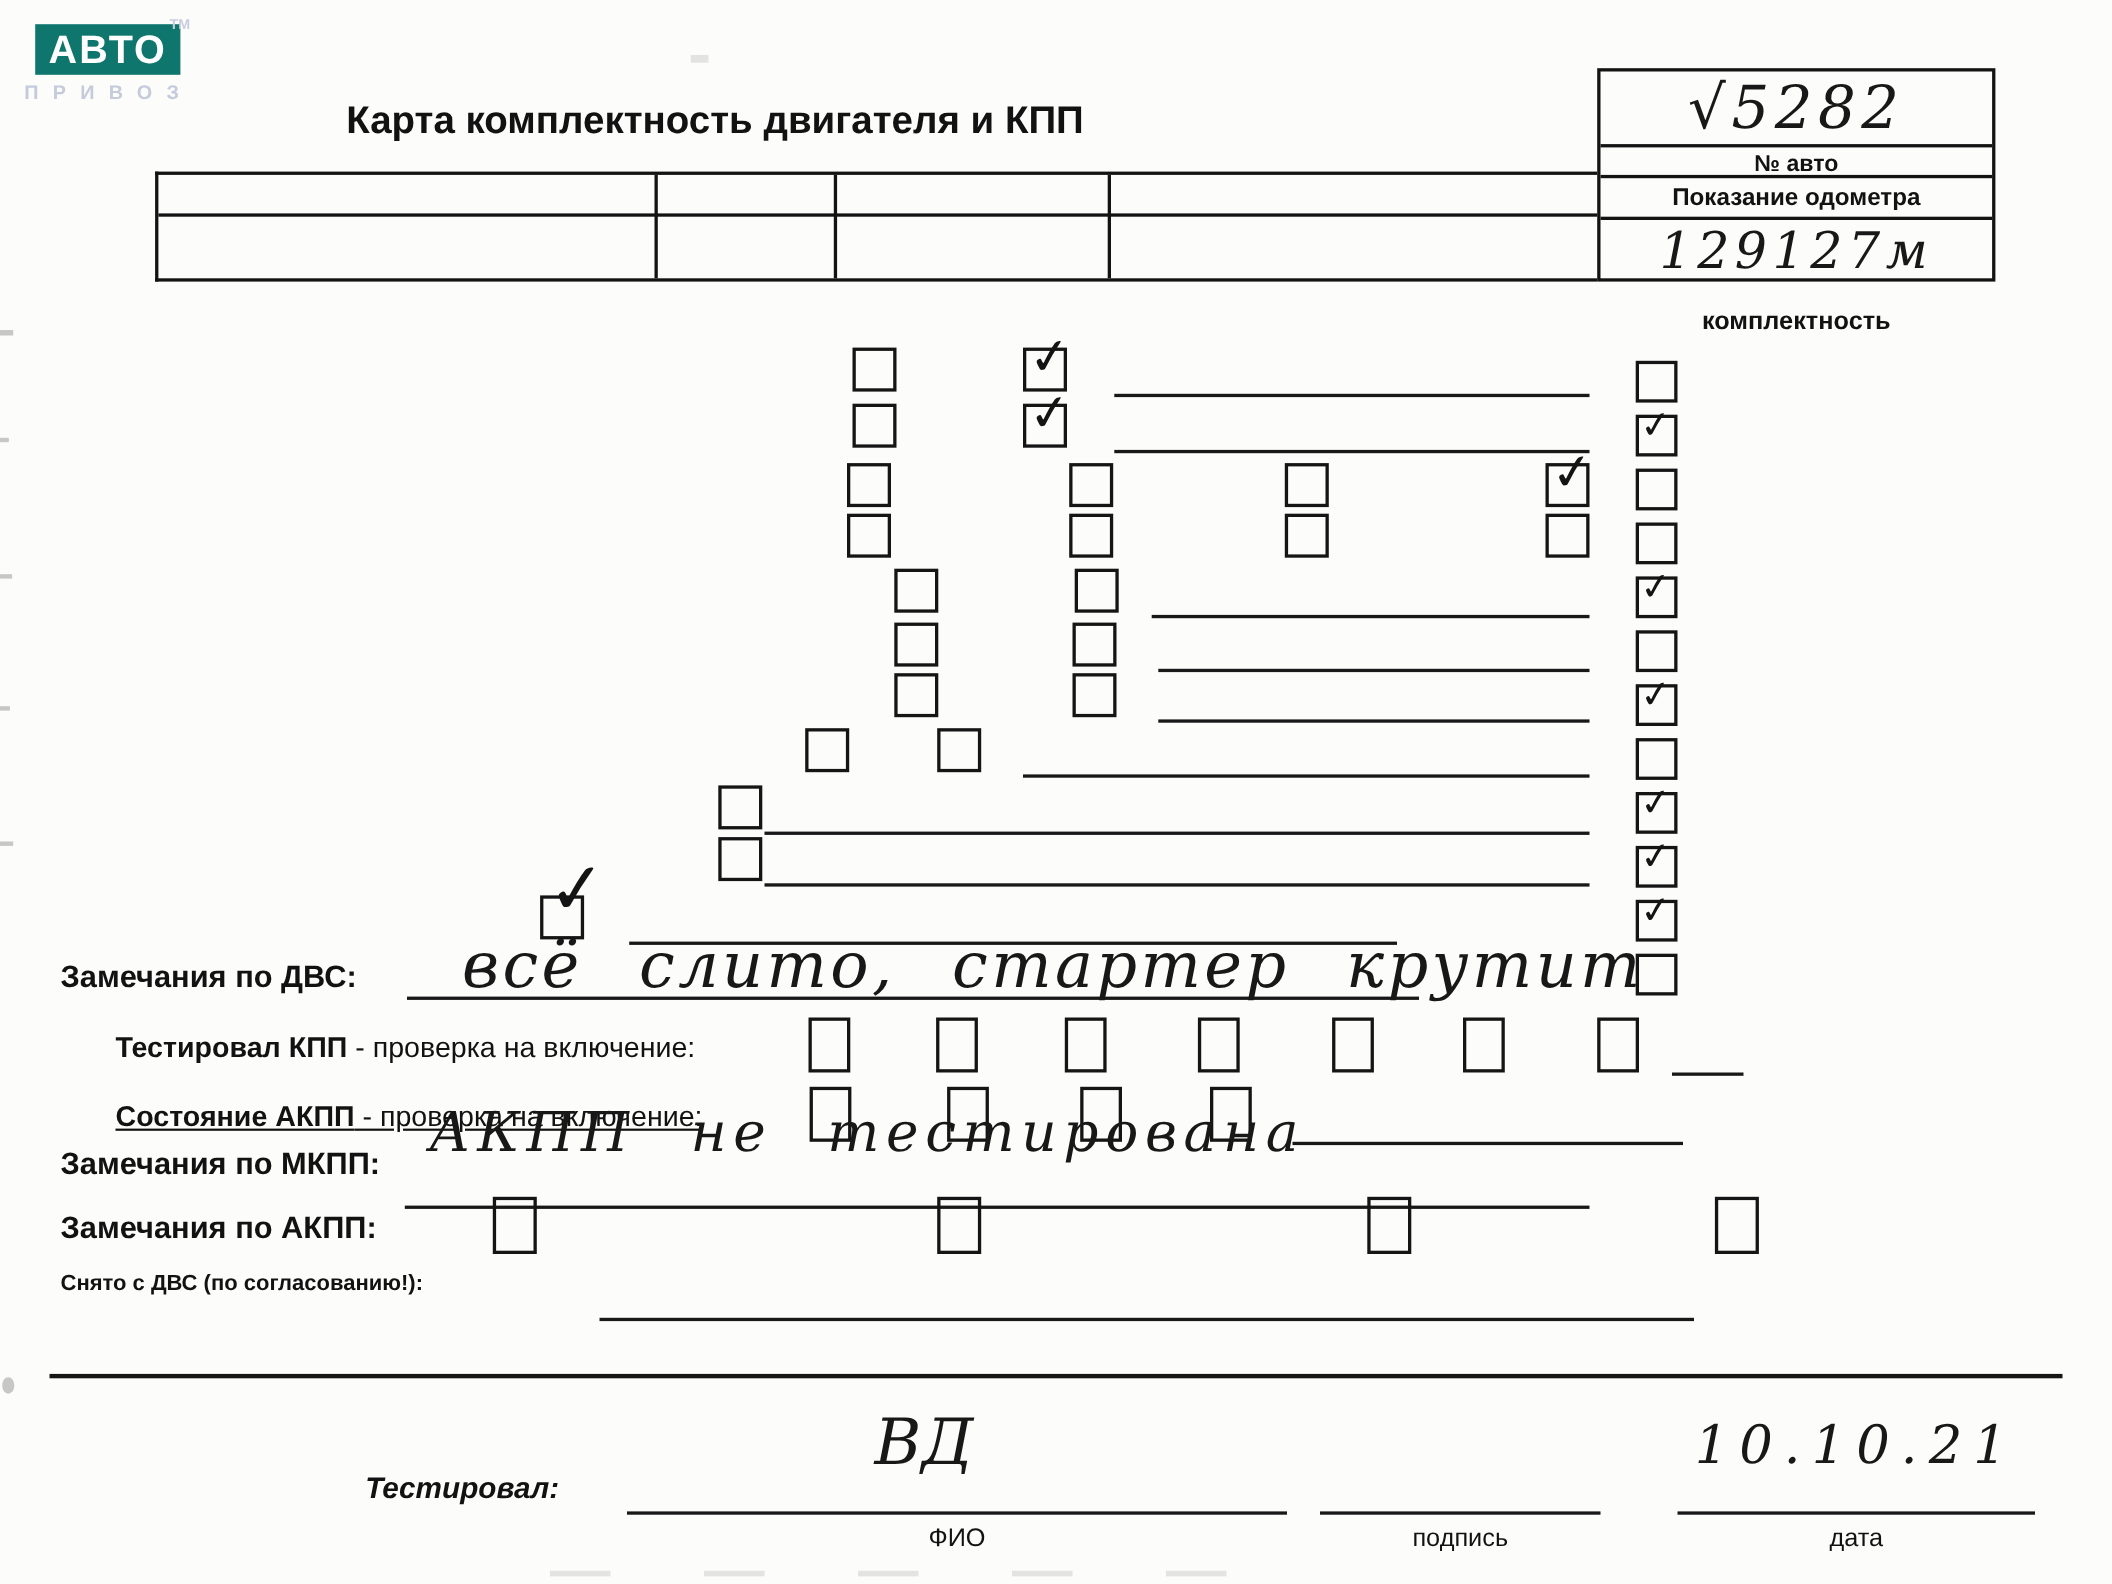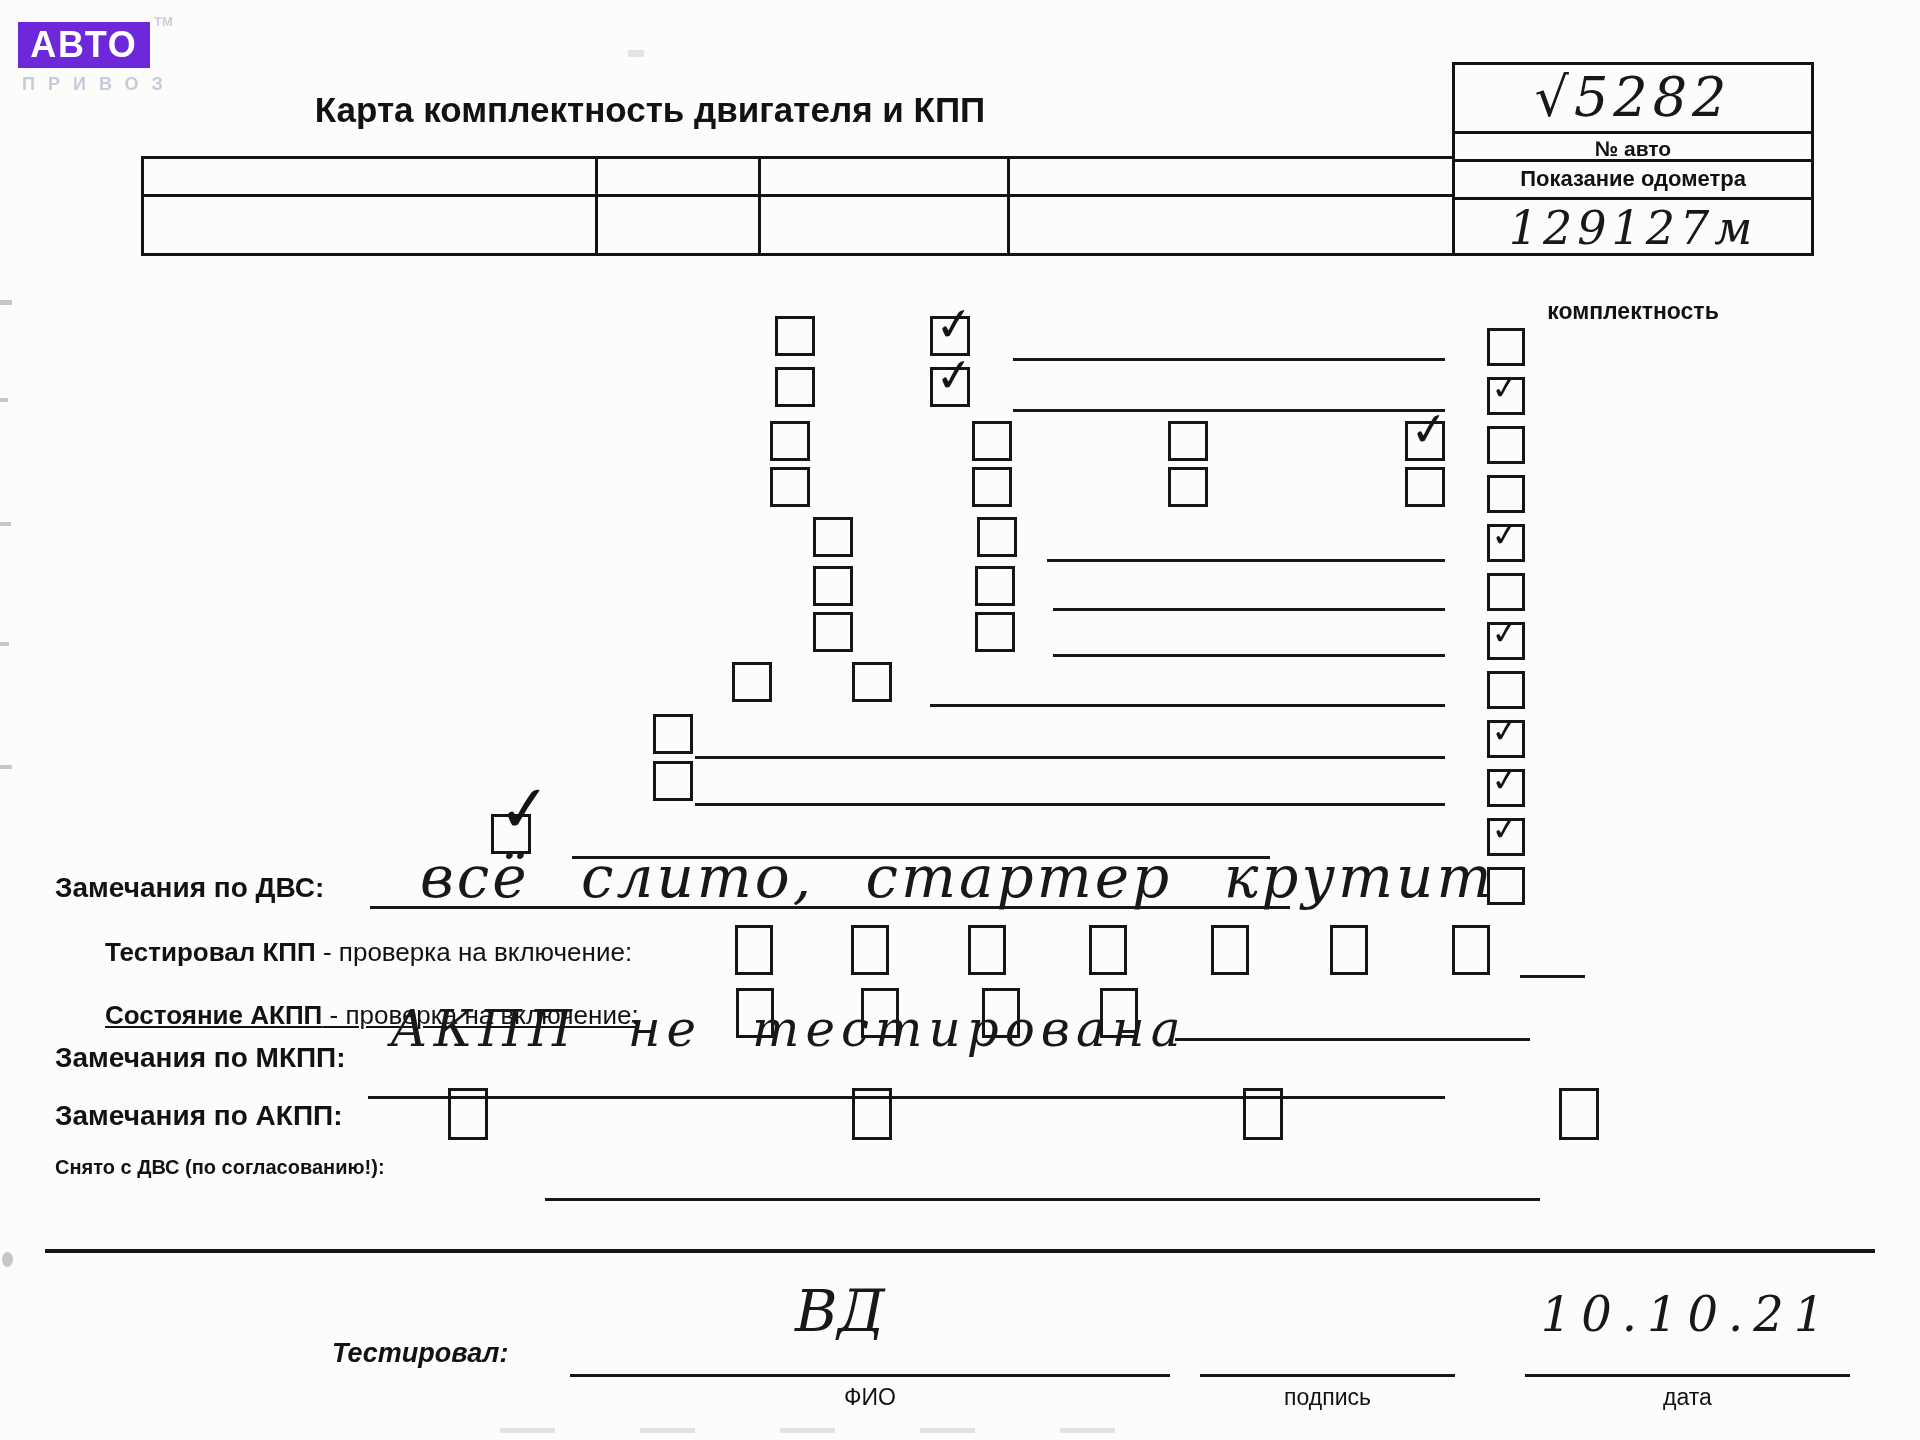--- a/index.html
+++ b/index.html
@@ -39,22 +39,22 @@
   .vbox{position:absolute;left:1452px;top:62px;width:362px;height:194px;
         border:3px solid #131313;box-sizing:border-box;}
   .vdiv{position:absolute;top:0;bottom:0;width:3px;background:#131313;}
   .hdiv{position:absolute;left:0;right:0;height:3px;background:#131313;}
   .thead{position:absolute;top:5px;font-size:22px;font-weight:bold;text-align:center;}
   .tval{position:absolute;top:40px;text-align:center;font-size:50px;letter-spacing:6px;}
   .ctr{text-align:center;}
   
   .eqlabel{position:absolute;left:1540px;font-size:24px;white-space:nowrap;}
   
-  .logoblock{position:absolute;left:18px;top:22px;width:132px;height:46px;
-             background:#6d28d9;color:#ffffff;font-weight:bold;font-size:36px;
+  .logoblock{position:absolute;left:32px;top:22px;width:132px;height:46px;
+             background:#0f766e;color:#ffffff;font-weight:bold;font-size:36px;
              text-align:center;line-height:46px;letter-spacing:2px;}
   .logotm{position:absolute;left:154px;top:14px;font-size:13px;color:#c9cdde;font-weight:bold;}
   .logosub{position:absolute;left:22px;top:74px;font-size:18px;color:#c6cbdc;
            letter-spacing:13px;font-weight:bold;}
   .noise{position:absolute;background:#9a9a9a;opacity:.55;}
   .noise.light{background:#dcdcdc;opacity:.8;}
 </style>
 </head>
 <body>
 
@@ -82,21 +82,21 @@
 <span class="thead" style="left: 0px; width: 451px;"></span>
     <span class="tval hand" style="left: 0px; width: 451px;"></span>
     <span class="thead" style="left: 454px; width: 160px;"></span>
     <span class="tval hand" style="left: 454px; width: 160px;"></span>
     <span class="thead" style="left: 617px; width: 246px;"></span>
     <span class="tval hand" style="left: 617px; width: 246px;"></span>
     <span class="thead" style="left: 866px; width: 445px;"></span>
     <span class="tval hand" style="left: 866px; width: 445px;"></span>
   </div>
 
-<div class="abs ctr" style="left:1452px;top:278px;width:362px;font-size:23px;font-weight:bold;margin-top:20px;">комплектность</div>
+<div class="abs ctr" style="left:1452px;top:278px;width:362px;font-size:23px;font-weight:bold;">комплектность</div>
 <div id="equipment">
     <div>
       <span class="cbox eq" style="left: 1487px; top: 328px;"></span>
       <span class="eqlabel" style="top: 332px;"></span>
     </div>
     <div>
       <span class="cbox eq" style="left: 1487px; top: 377px;">
         <span class="check sm">✓</span>
       </span>
       <span class="eqlabel" style="top: 381px;"></span>

